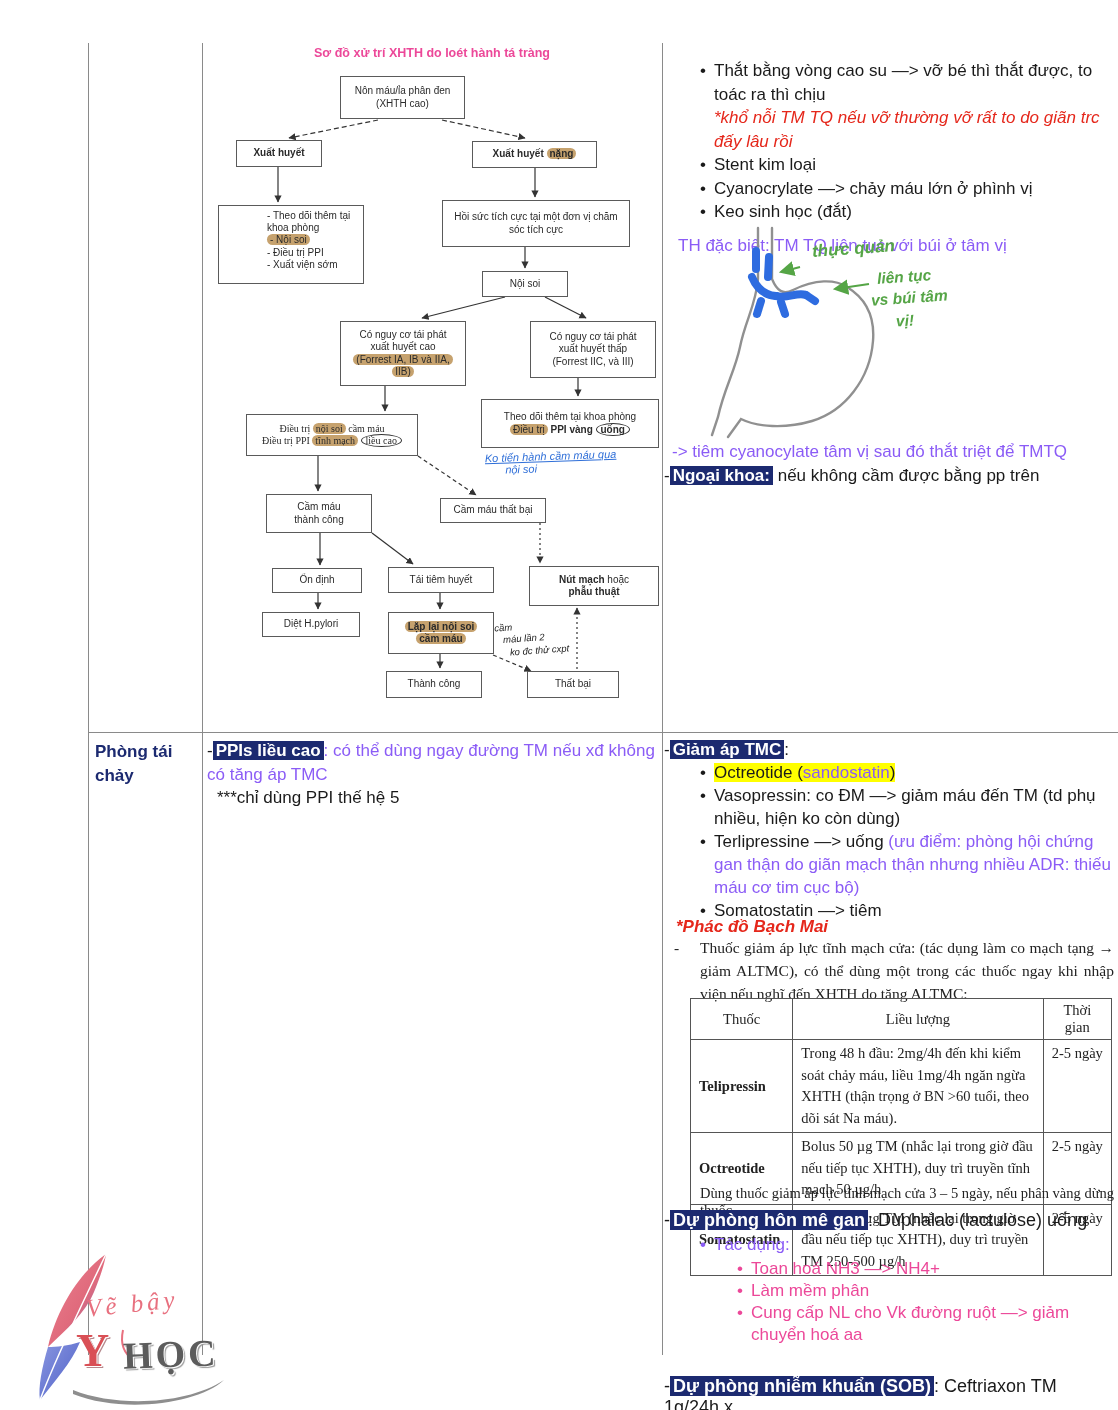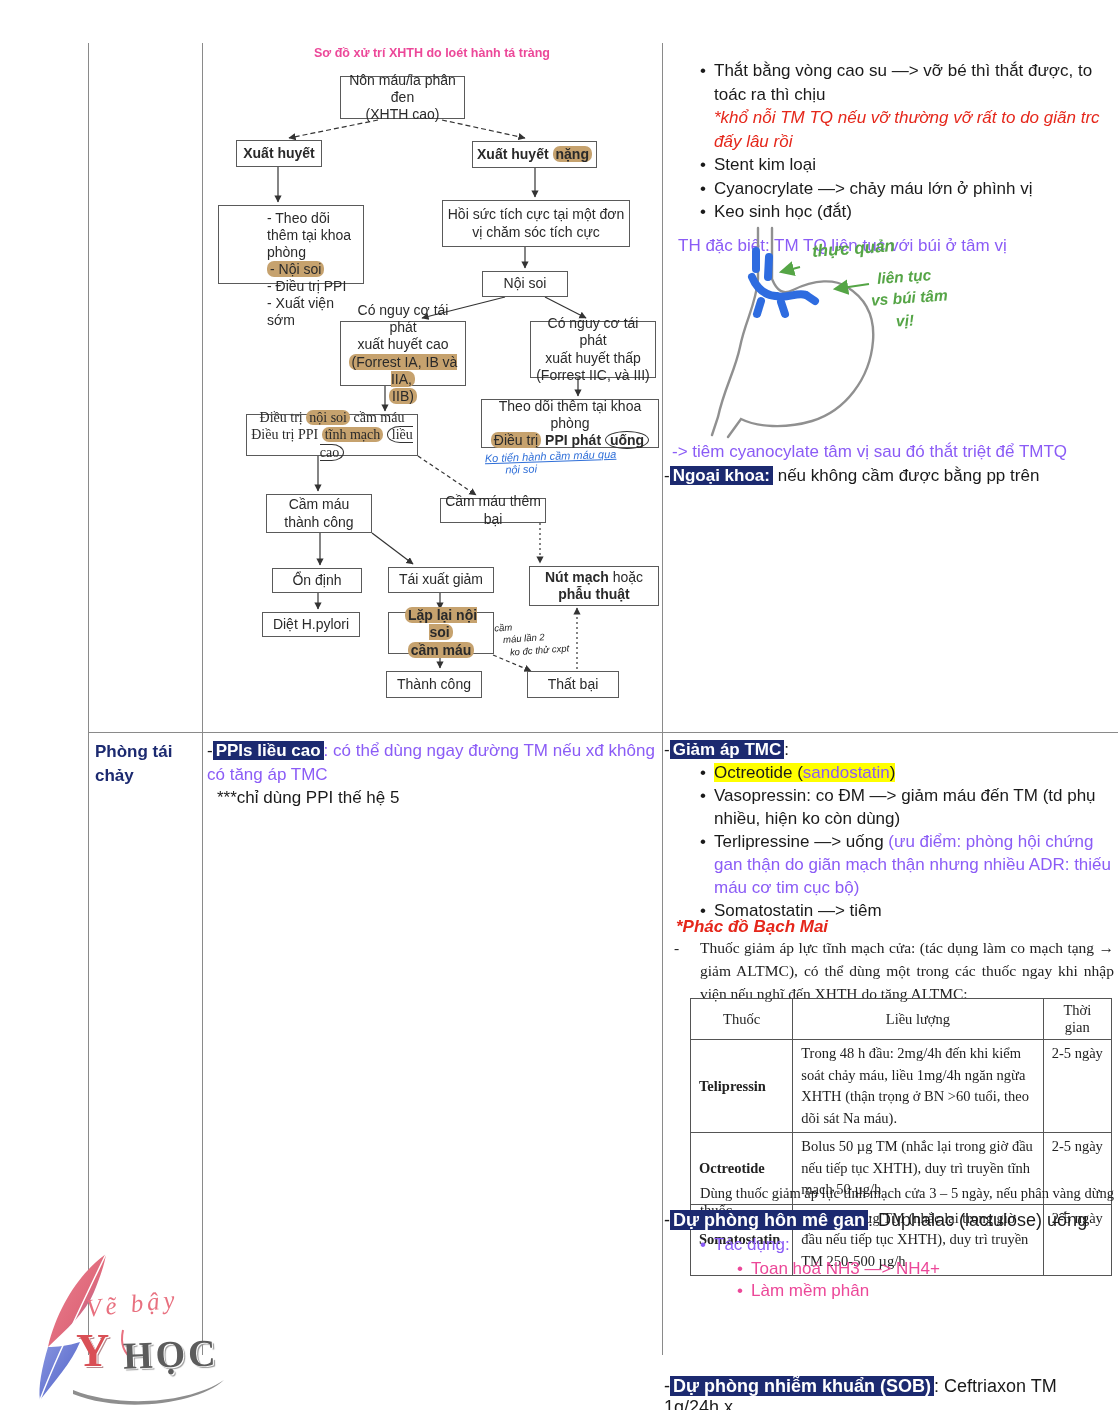--- a/index.html
+++ b/index.html
@@ -4,21 +4,21 @@
 <style>
   html,body{margin:0;padding:0;background:#fff;}
   #page{position:relative;width:1118px;height:1410px;background:#fff;overflow:hidden;
         font-family:"Liberation Sans",sans-serif;color:#1a1a1a;}
   .vline{position:absolute;width:1px;background:#8a8a8a;top:43px;height:1312px;}
   .hline{position:absolute;height:1px;background:#8a8a8a;}
   
   #flow{position:absolute;left:202px;top:43px;width:460px;height:689px;}
   #flow .ttl{position:absolute;left:0;top:3px;width:100%;text-align:center;
              font-weight:bold;font-size:12.5px;color:#ec4899;}
-  .fbox{position:absolute;border:1px solid #5a5a5a;background:#fff;font-size:14px;
+  .fbox{position:absolute;border:1px solid #5a5a5a;background:#fff;font-size:10px;
         line-height:1.22;color:#2a2a2a;display:flex;align-items:center;justify-content:center;
         text-align:center;padding:2px 3px;box-sizing:border-box;}
   .fbox.left{justify-content:flex-start;text-align:left;align-items:flex-start;padding:4px 6px;}
   .hl-tan{background:#c6a26e;border-radius:7px;padding:0 3px;}
   .circ{border:1.4px solid #333;border-radius:50%;padding:0 4px;}
   .bold{font-weight:bold;}
   .bluehand{position:absolute;color:#2f6fd8;font-size:11px;font-style:italic;transform:rotate(-2deg);}
   .bluehand .u{text-decoration:underline;}
   .blackhand{position:absolute;color:#222;font-size:9.5px;font-style:italic;transform:rotate(-4deg);line-height:1.3;}
   
@@ -137,38 +137,38 @@
     </div>
     <div class="fbox" style="left:44px;top:371px;width:172px;height:42px;font-family:Liberation Serif, serif;">
       <div>
         <span>Điều trị </span><span class="hl-tan">nội soi</span><span> cầm máu</span><br>
         <span>Điều trị PPI </span><span class="hl-tan">tĩnh mạch</span> <span class="circ">liều cao</span>
       </div>
     </div>
     <div class="fbox" style="left:279px;top:356px;width:178px;height:49px;">
       <div>
         <span>Theo dõi thêm tại khoa phòng</span><br>
-        <span class="hl-tan">Điều trị</span><span class="bold"> PPI phát </span><span class="circ bold">uống</span>
+        <span class="hl-tan">Điều trị</span><span class="bold"> PPI vàng </span><span class="circ bold">uống</span>
       </div>
     </div>
     <div class="bluehand" style="left:283px;top:407px;">
       <span class="u">Ko tiến hành cầm máu qua</span><br>
       <span style="margin-left:20px;display:inline-block;">nội soi</span>
     </div>
     <div class="fbox" style="left:64px;top:451px;width:106px;height:39px;">
       <div><span>Cầm máu</span><br><span>thành công</span></div>
     </div>
     <div class="fbox" style="left:238px;top:455px;width:106px;height:25px;">
-      <span>Cầm máu thêm bại</span>
+      <span>Cầm máu thất bại</span>
     </div>
     <div class="fbox" style="left:70px;top:525px;width:90px;height:25px;">
       <span>Ổn định</span>
     </div>
     <div class="fbox" style="left:186px;top:524px;width:106px;height:26px;">
-      <span>Tái xuất giảm</span>
+      <span>Tái tiêm huyết</span>
     </div>
     <div class="fbox" style="left:327px;top:523px;width:130px;height:40px;">
       <div><span class="bold">Nút mạch</span><span> hoặc</span><br><span class="bold">phẫu thuật</span></div>
     </div>
     <div class="fbox" style="left:60px;top:569px;width:98px;height:25px;">
       <span>Diệt H.pylori</span>
     </div>
     <div class="fbox bold" style="left:186px;top:569px;width:106px;height:42px;">
       <div><span class="hl-tan">Lặp lại nội soi</span><br><span class="hl-tan">cầm máu</span></div>
     </div>
@@ -285,20 +285,21 @@
       </table>
     <div class="serif" style="position:absolute;left:38px;top:449px;font-size:14.5px;">Dùng thuốc giảm áp lực tĩnh mạch cửa 3 – 5 ngày, nếu phân vàng dừng thuốc.</div>
 
     <div style="position:absolute;left:2px;top:472px;width:452px;font-size:18px;line-height:24px;">
       <span>-</span><span class="hl-navy">Dự phòng hôn mê gan</span><span>: Duphalac (lactulose) uống</span>
     </div>
     <div class="bullet red" style="position:absolute;left:38px;top:499px;font-size:17px;">Tác dụng:</div>
     <div style="position:absolute;left:75px;top:522px;width:360px;font-size:17px;line-height:22px;color:#ec4899;">
       <div class="bullet">Toan hoá NH3 —&gt; NH4+</div>
       <div class="bullet">Làm mềm phân</div>
+      <div class="bullet">Cung cấp NL cho Vk đường ruột —&gt; giảm chuyển hoá aa</div>
     </div>
     <div style="position:absolute;left:2px;top:640px;width:452px;font-size:18px;">
       <span>-</span><span class="hl-navy">Dự phòng nhiễm khuẩn (SOB)</span><span>: Ceftriaxon TM 1g/24h x</span>
     </div>
   </div>
 
   <div id="logo">
     <svg width="210" height="165" style="position:absolute;left:0;top:0;">
       <defs>
         <linearGradient id="fg" x1="0" y1="0" x2="1" y2="1">

